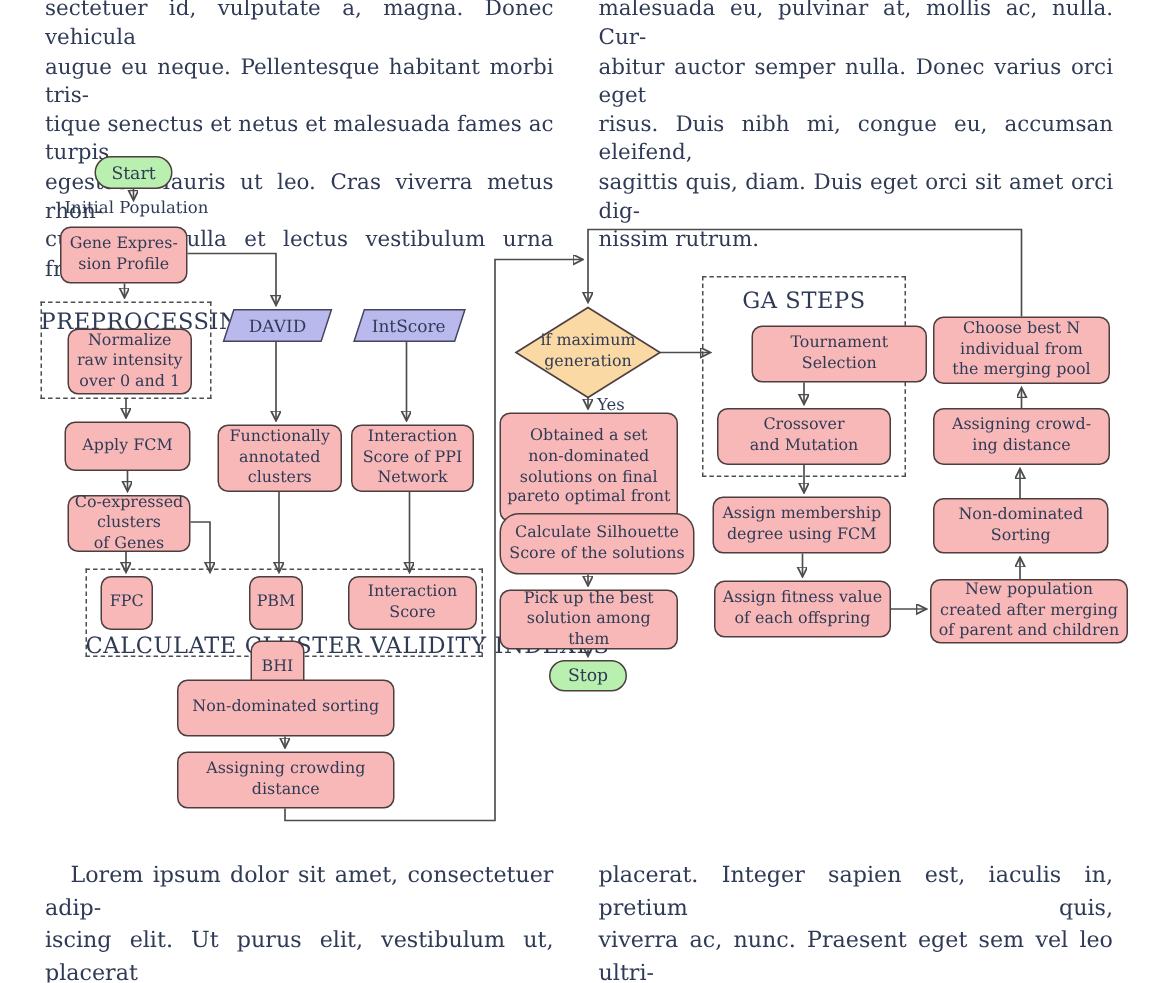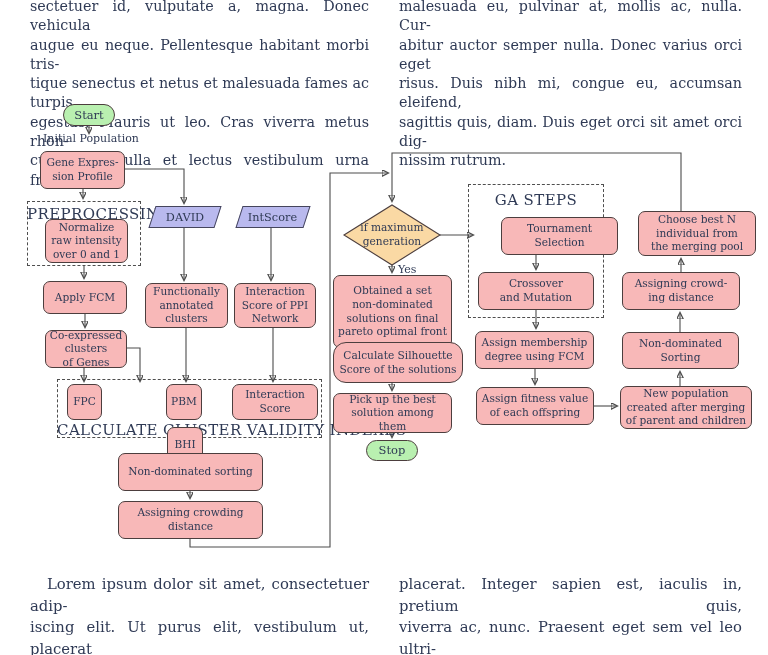--- a/index.html
+++ b/index.html
@@ -194,21 +194,21 @@
   <div class="node terminal" style="left:366px; top:440px; width:52px; height:21px;">Stop</div>
 
   <div class="node" style="left:501px; top:217px; width:117px; height:38px;">Tournament Selection</div>
   <div class="node" style="left:475px; top:331px; width:119px; height:38px;">Assign membership
 degree using FCM</div>
   <div class="node" style="left:478px; top:272px; width:116px; height:38px;">Crossover
 and Mutation</div>
   <div class="node" style="left:476px; top:387px; width:118px; height:38px;">Assign fitness value
 of each offspring</div>
 
-  <div class="node" style="left:622px; top:211px; width:118px; height:45px;margin-left:16px;">Choose best N
+  <div class="node" style="left:622px; top:211px; width:118px; height:45px;">Choose best N
 individual from
 the merging pool</div>
   <div class="node" style="left:622px; top:272px; width:118px; height:38px;">Assigning crowd-
 ing distance</div>
   <div class="node" style="left:622px; top:332px; width:117px; height:37px;">Non-dominated
 Sorting</div>
   <div class="node" style="left:620px; top:386px; width:132px; height:43px;">New population
 created after merging
 of parent and children</div>
 

